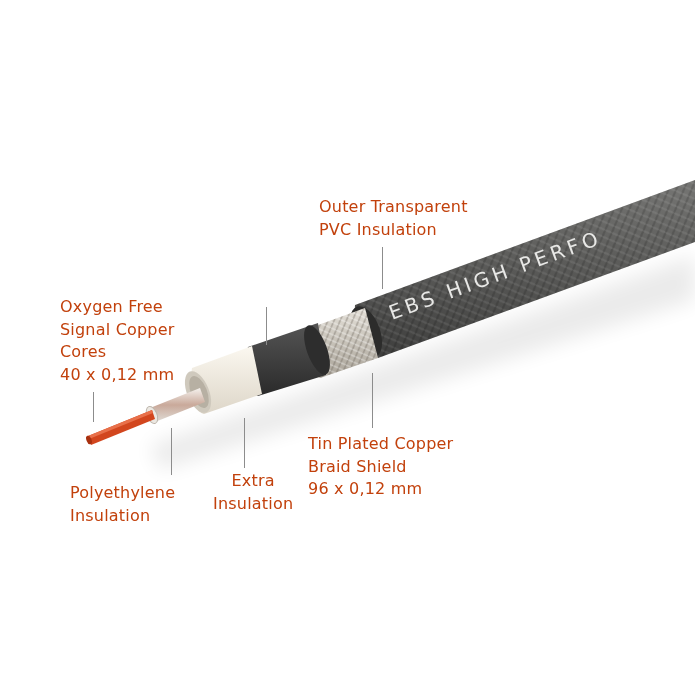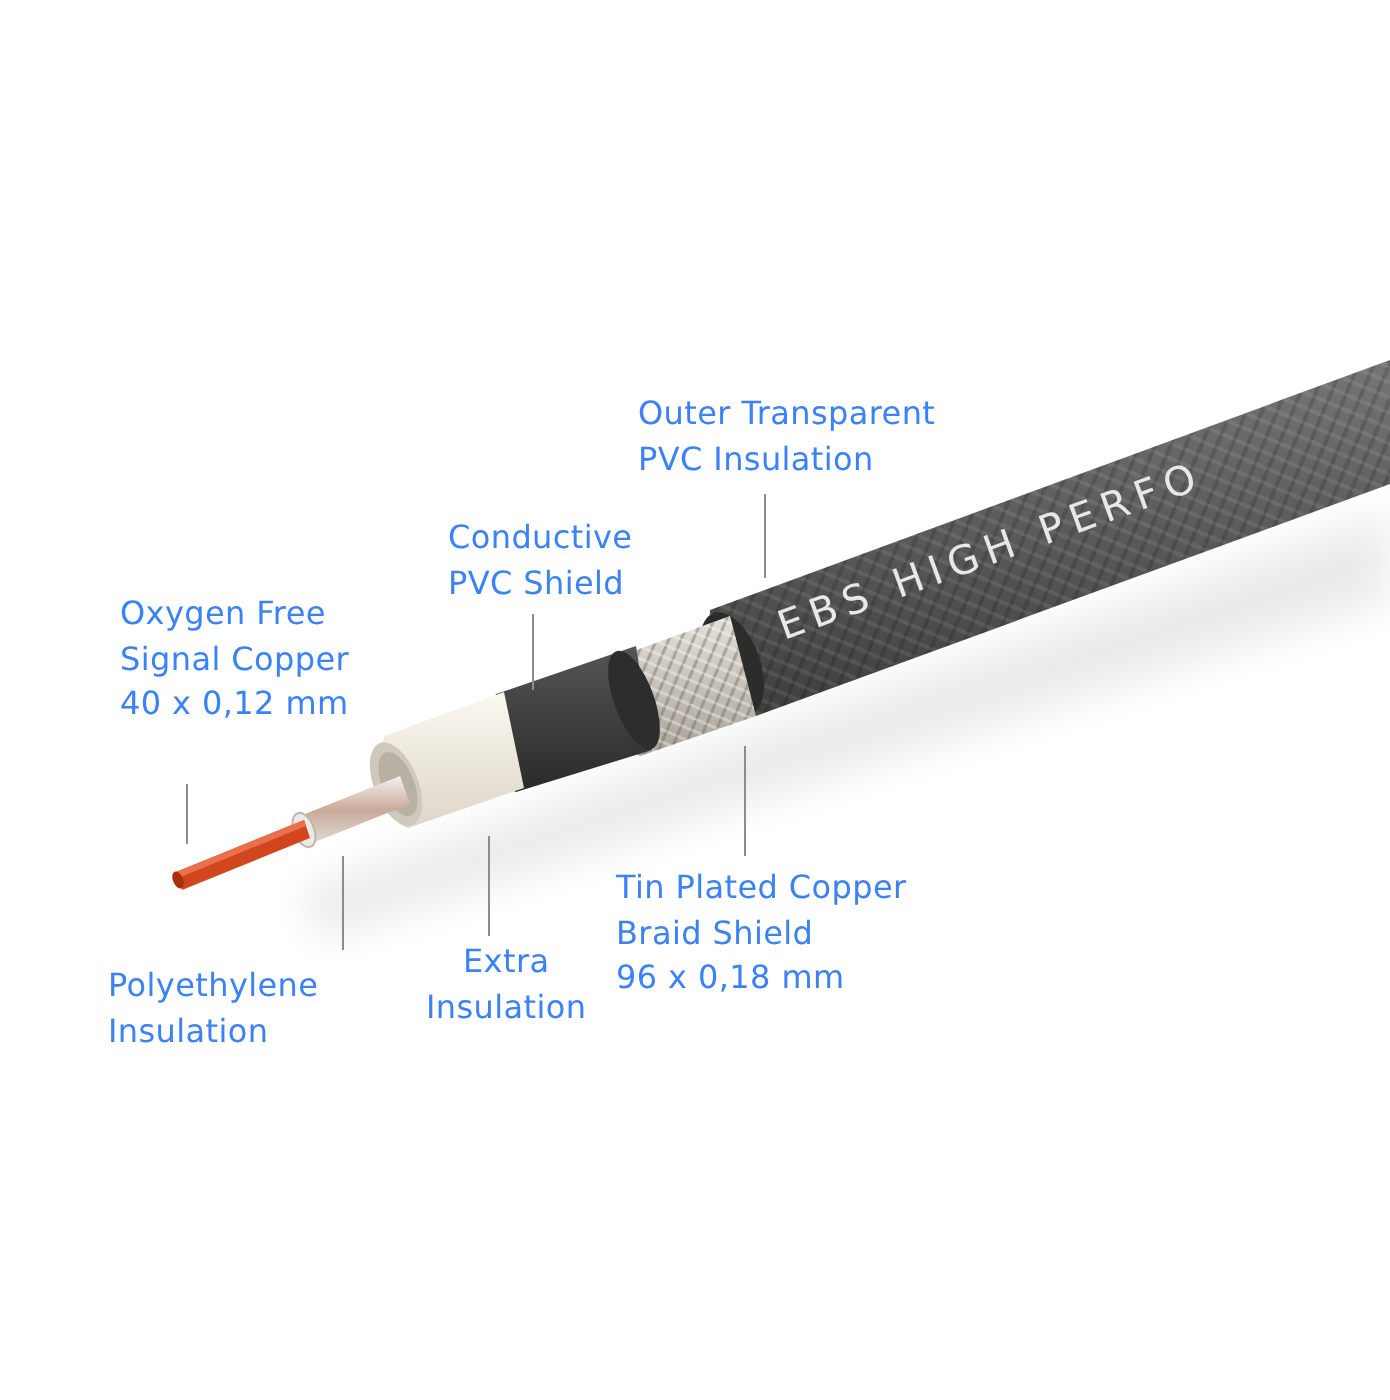--- a/index.html
+++ b/index.html
@@ -1,18 +1,18 @@
 <!DOCTYPE html>
 <html><head>
 <meta charset="utf-8">
 <style>
   html, body { margin: 0; padding: 0; }
   body { width: 695px; height: 700px; background: #ffffff; position: relative; overflow: hidden; font-family: "DejaVu Sans", sans-serif; }
   .stage { position: absolute; left: 0; top: 0; width: 695px; height: 700px; }
-  .label { position: absolute; color: #3b82f6; font-size: 16px; line-height: 22.5px; letter-spacing: 0.2px; white-space: nowrap; }
+  .label { position: absolute; color: #c2410c; font-size: 16px; line-height: 22.5px; letter-spacing: 0.2px; white-space: nowrap; }
   .label span { display: block; }
   .leader { position: absolute; width: 1px; background: #8c8c8c; }
   svg { position: absolute; left: 0; top: 0; }
 </style>
 </head>
 <body>
 
 <div class="stage">
 
   <svg width="695" height="700" viewBox="0 0 695 700">
@@ -95,40 +95,37 @@
   <div class="leader" style="left:93px; top:392px; height:30px;"></div>
   <div class="leader" style="left:171px; top:428px; height:47px;"></div>
   <div class="leader" style="left:244px; top:418px; height:50px;"></div>
   <div class="leader" style="left:372px; top:373px; height:55px;"></div>
 
   <div class="label" style="left:319px; top:196px;">
     <span>Outer Transparent</span>
     <span>PVC Insulation</span>
   </div>
 
-  <div class="label" style="left:224px; top:258px;">
-    <span>Conductive</span>
-    <span>PVC Shield</span>
-  </div>
 
   <div class="label" style="left:60px; top:296px;">
     <span>Oxygen Free</span>
     <span>Signal Copper</span>
+    <span>Cores</span>
     <span>40 x 0,12 mm</span>
   </div>
 
-  <div class="label" style="left:54px; top:482px;">
+  <div class="label" style="left:70px; top:482px;">
     <span>Polyethylene</span>
     <span>Insulation</span>
   </div>
 
   <div class="label" style="left:213px; top:470px;text-align:center;">
     <span>Extra</span>
     <span>Insulation</span>
   </div>
 
   <div class="label" style="left:308px; top:433px;">
     <span>Tin Plated Copper</span>
     <span>Braid Shield</span>
-    <span>96 x 0,18 mm</span>
+    <span>96 x 0,12 mm</span>
   </div>
 
 </div>
 
 </body></html>

